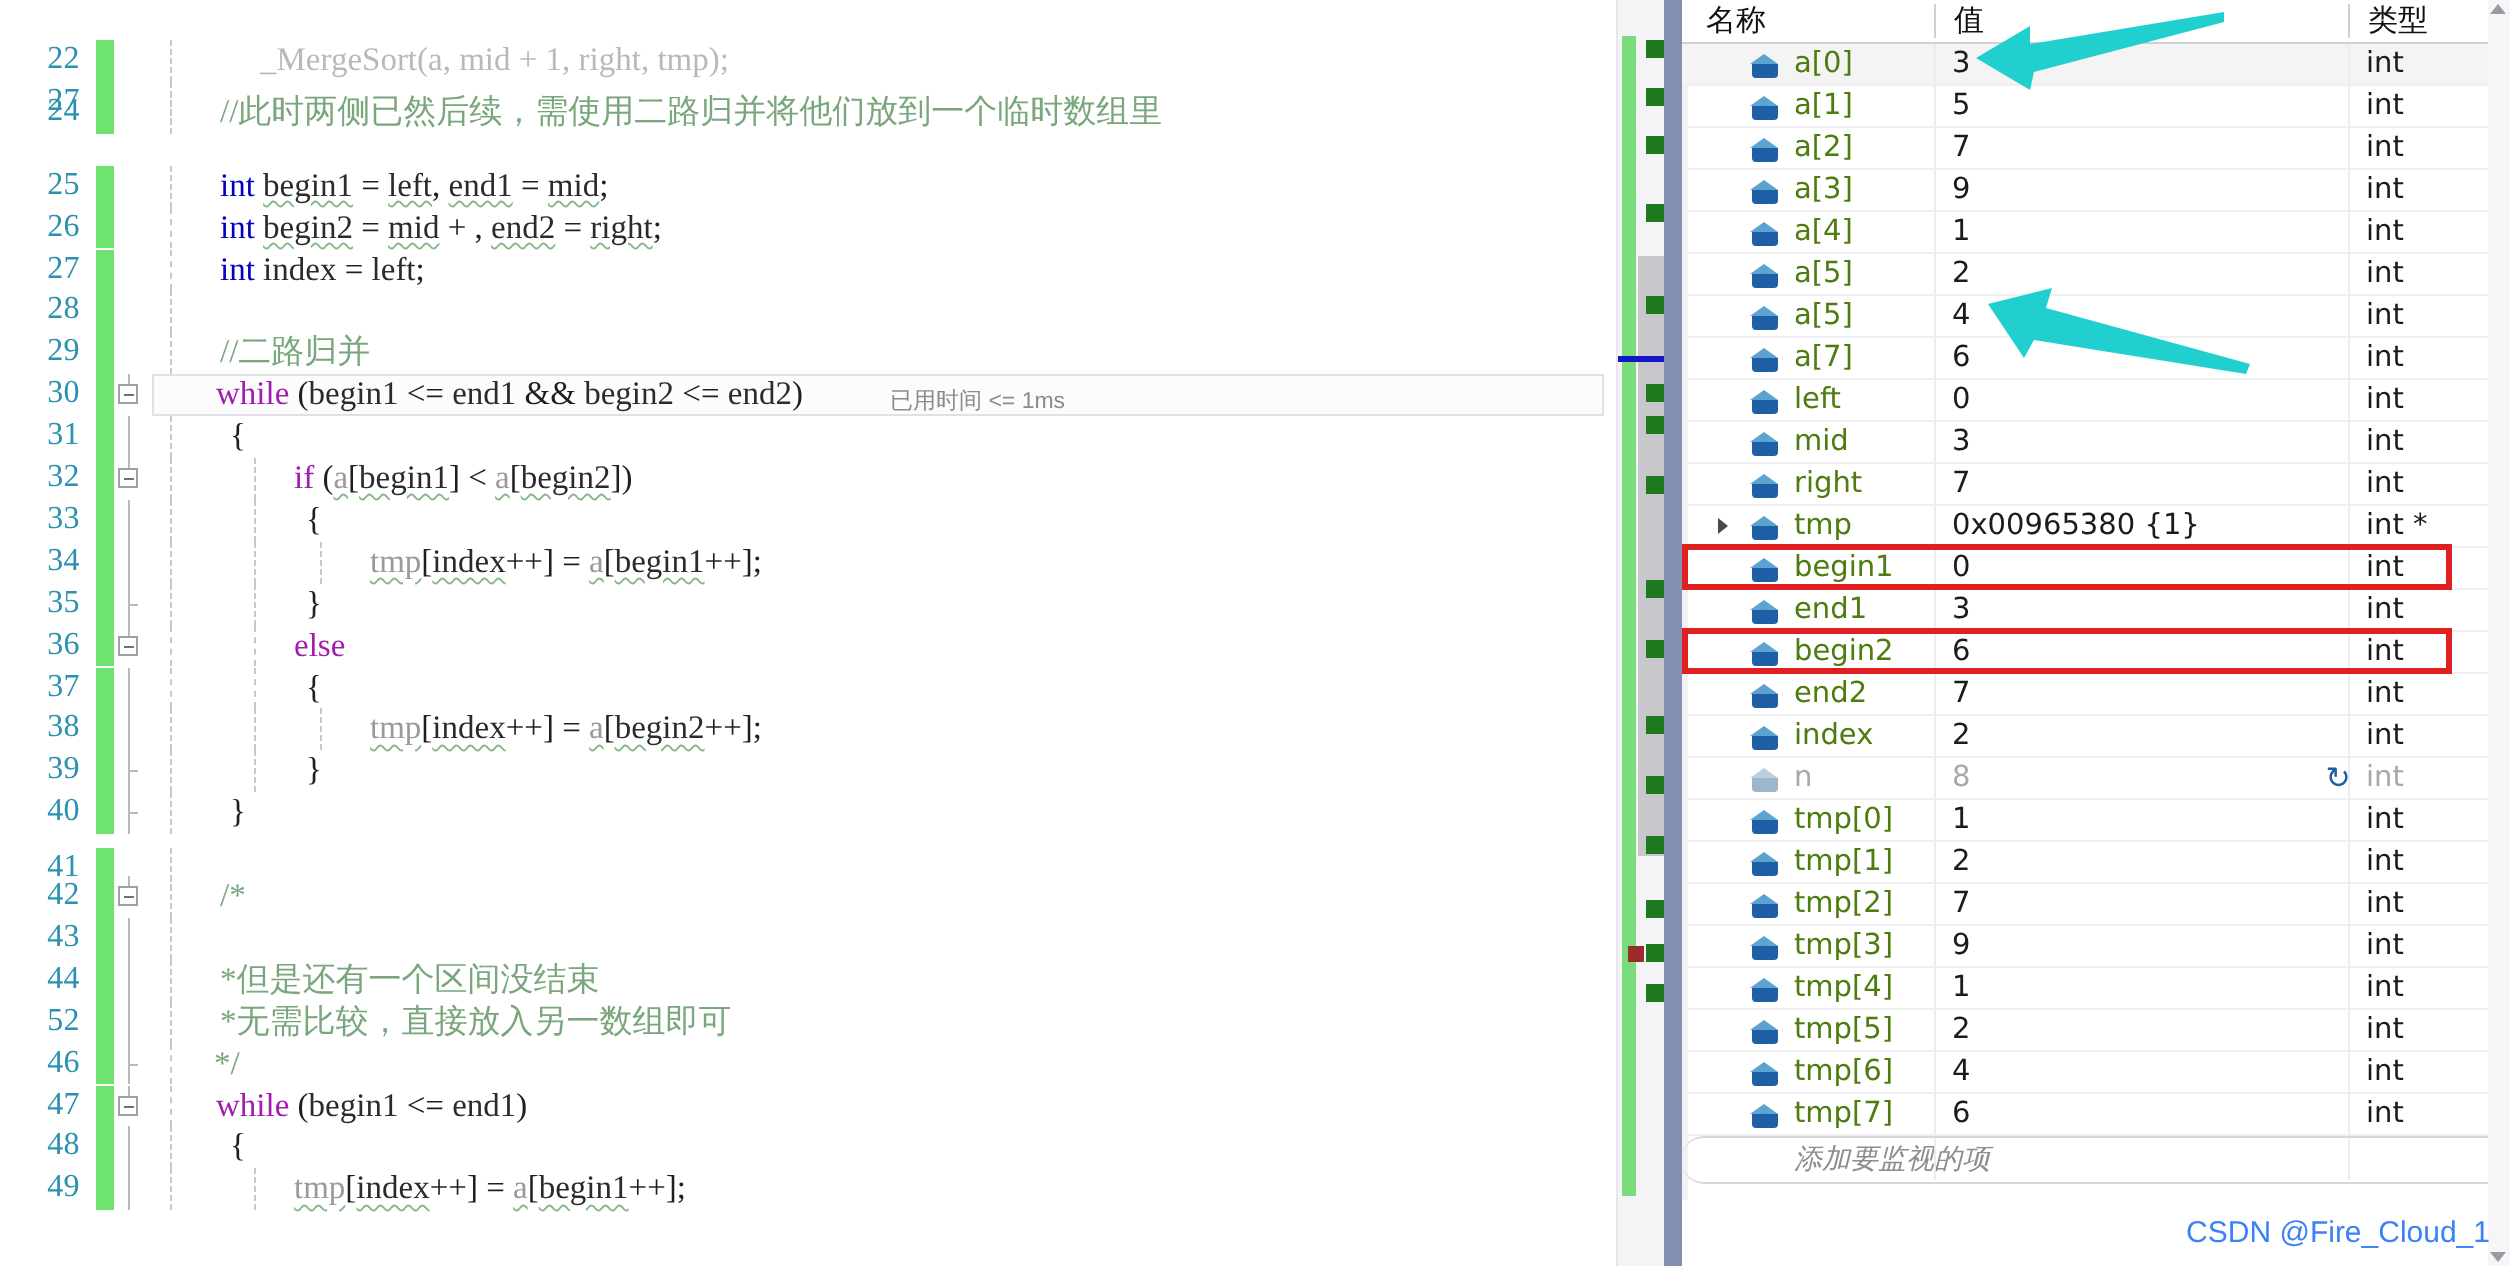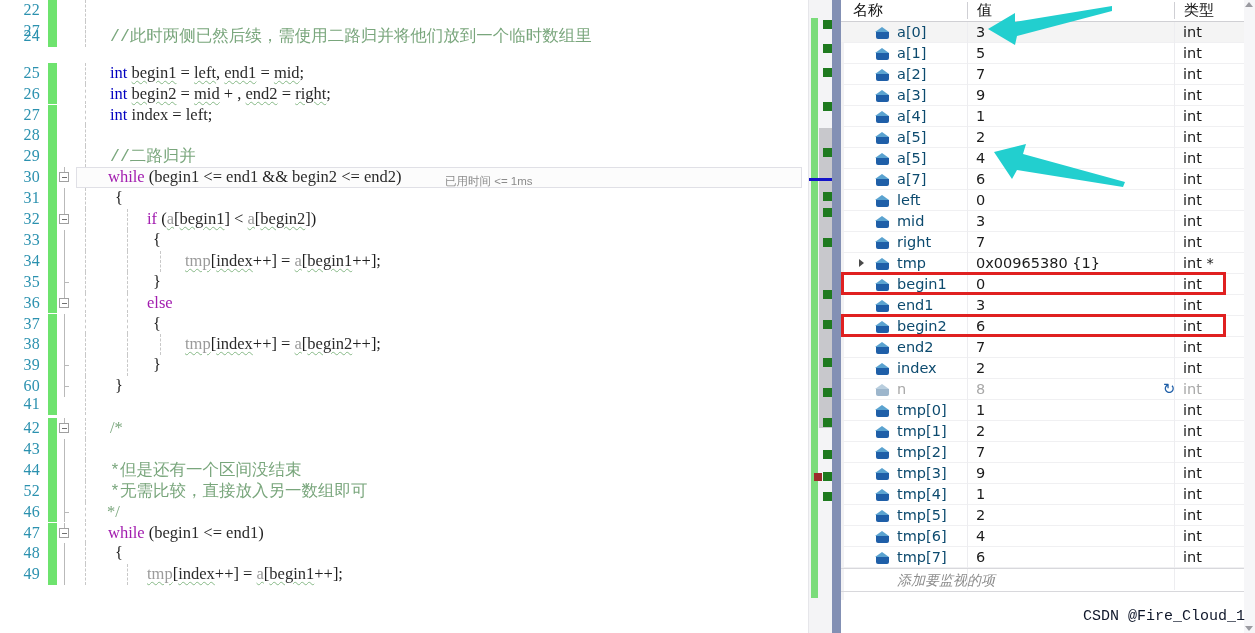--- a/index.html
+++ b/index.html
@@ -13,20 +13,21 @@
 
   
   #editor{
     position:absolute;left:0;top:0;width:808px;height:633px;
     background:#ffffff;overflow:hidden;
   }
   .code-rows{position:absolute;left:0;top:0;width:808px;}
   .crow{
     position:relative;height:20.9px;line-height:20.9px;
     white-space:pre;
+    margin-top:20px;
   }
   .ln{
     position:absolute;left:0;width:40px;text-align:right;
     color:#2b91af;font-family:"Liberation Serif",serif;font-size:16px;
     letter-spacing:.2px;
   }
   .chg{
     position:absolute;left:48px;width:9px;height:20.9px;
     background:#6ee36e;
   }
@@ -74,21 +75,21 @@
   }
   .hl-line{
     position:absolute;left:76px;right:6px;top:0;height:20.9px;
     background:#fcfcfc;border:1px solid #e0e0e6;box-sizing:border-box;
   }
   .perftip{
     position:absolute;left:445px;top:4px;
     font-family:"Liberation Sans",sans-serif;font-size:11.5px;color:#8b8b8b;
     white-space:nowrap;
   }
-  .cn{font-family:Liberation Mono, monospace;text-align:center;}
+  .cn{font-family:Liberation Serif, serif;text-align:center;}
 
   
   #markercol{
     position:absolute;left:808px;top:0;width:24px;height:633px;
     background:#f4f4f6;border-left:1px solid #e6e6ea;box-sizing:border-box;
   }
   #mk-green{
     position:absolute;left:2px;top:18px;width:7px;height:580px;background:#7bdc7b;
   }
   #mk-thumb{
@@ -146,21 +147,21 @@
     border-left:7.5px solid transparent;border-right:7.5px solid transparent;
     border-bottom:5px solid #5ba3d0;
   }
   .w-icon .body{
     position:absolute;left:1px;top:4.5px;width:13px;height:7px;
     background:#1f5fa8;border-radius:0 0 2px 2px;
   }
   .w-icon.muted .top{border-bottom-color:#b9cede;}
   .w-icon.muted .body{background:#9db6cc;}
   .w-name{
-    position:absolute;left:56px;top:0;font-size:14.5px;color:#0c4a6e;
+    position:absolute;left:56px;top:0;font-size:14.5px;color:#4d7c0f;
     white-space:nowrap;
   }
   .w-val{
     position:absolute;left:135px;top:0;font-size:14.5px;color:#1b1b1b;
     white-space:nowrap;
   }
   .w-type{
     position:absolute;left:342px;top:0;font-size:14.5px;color:#1b1b1b;
     white-space:nowrap;
   }
@@ -170,21 +171,21 @@
     color:#1f5fa8;font-size:15px;line-height:16px;text-align:center;
     font-family:"DejaVu Sans",sans-serif;
   }
   .wcol-sep{
     position:absolute;top:0;width:1px;height:21px;background:#ededf0;
   }
   .s1{left:126px;}
   .s2{left:333px;}
   #watch-add{
     position:relative;height:22px;line-height:22px;
-    border-bottom:1px solid #d8d8dc;border-top:1px solid #d8d8dc;
+    border-bottom:1px solid #d8d8dc;border-top:1px solid #d8d8dc;border-radius:11px;
   }
   #watch-add .ph{
     position:absolute;left:56px;top:0;font-size:14px;color:#8d8d8d;
     font-style:italic;white-space:nowrap;
   }
   #watch-scroll{
     position:absolute;right:0;top:0;width:11px;height:633px;background:#f6f6f8;
   }
   #watch-scroll .up{
     position:absolute;left:1px;top:2px;width:0;height:0;
@@ -201,51 +202,51 @@
   }
 
   
   .redbox{
     position:absolute;border:3px solid #e02020;box-sizing:border-box;
     pointer-events:none;
   }
   .arrow{position:absolute;pointer-events:none;}
   #watermark{
     position:absolute;right:10px;bottom:8px;
-    font-size:15px;color:#0f172a;font-family:Liberation Mono, monospace;
+    font-size:15px;color:#3b82f6;font-family:Liberation Sans, sans-serif;
     white-space:nowrap;
   }
 </style>
 </head>
 <body>
 
 <div id="app">
 
   <div id="editor">
     <div class="code-rows" id="code-rows">
-        <div class="crow" style="top: 0px; position: absolute; left: 0px; width: 808px;"><div class="ln">22</div><div class="chg"></div><div class="fold"></div><div class="guide g0"></div></div>
+        <div class="crow" style="top: 0px; position: absolute; left: 0px; width: 808px;"><div class="ln">22</div><div class="chg"></div><div class="fold"></div><div class="guide g0"></div><div class="code" style="left:130px"><span class="dim">_MergeSort(a, mid + 1, right, tmp);</span></div></div>
         <div class="crow" style="top: 20.9px; position: absolute; left: 0px; width: 808px;"><div class="ln">27</div><div class="chg"></div><div class="fold"></div><div class="guide g0"></div><div class="code" style="left:85px"></div></div>
         <div class="crow" style="top: 26px; position: absolute; left: 0px; width: 808px;"><div class="ln">24</div><div class="chg"></div><div class="fold"></div><div class="guide g0"></div><div class="code" style="left:110px"><span class="cmt cn">//此时两侧已然后续，需使用二路归并将他们放到一个临时数组里</span></div></div>
         <div class="crow" style="top: 62.7px; position: absolute; left: 0px; width: 808px;"><div class="ln">25</div><div class="chg"></div><div class="fold"></div><div class="guide g0"></div><div class="code" style="left:110px"><span class="sq-wrap"><span class="kw2">int</span>&nbsp;<span class="id sq">begin1</span>&nbsp;=&nbsp;<span class="id sq">left</span>,&nbsp;<span class="id sq">end1</span>&nbsp;=&nbsp;<span class="id sq">mid</span>;</span></div></div>
         <div class="crow" style="top: 83.6px; position: absolute; left: 0px; width: 808px;"><div class="ln">26</div><div class="chg"></div><div class="fold"></div><div class="guide g0"></div><div class="code" style="left:110px"><span class="sq-wrap"><span class="kw2">int</span>&nbsp;<span class="id sq">begin2</span>&nbsp;=&nbsp;<span class="id sq">mid</span>&nbsp;+&nbsp;,&nbsp;<span class="id sq">end2</span>&nbsp;=&nbsp;<span class="id sq">right</span>;</span></div></div>
         <div class="crow" style="top: 104.5px; position: absolute; left: 0px; width: 808px;"><div class="ln">27</div><div class="chg"></div><div class="fold"></div><div class="guide g0"></div><div class="code" style="left:110px"><span class="kw2">int</span>&nbsp;<span class="id">index</span>&nbsp;=&nbsp;<span class="id">left</span>;</div></div>
         <div class="crow" style="top: 125.4px; position: absolute; left: 0px; width: 808px;"><div class="ln">28</div><div class="chg"></div><div class="fold"></div><div class="guide g0"></div><div class="code" style="left:85px"></div></div>
         <div class="crow" style="top: 146.3px; position: absolute; left: 0px; width: 808px;"><div class="ln">29</div><div class="chg"></div><div class="fold"></div><div class="guide g0"></div><div class="code" style="left:110px"><span class="cmt cn">//二路归并</span></div></div>
         <div class="crow" style="top: 167.2px; position: absolute; left: 0px; width: 808px;"><div class="ln">30</div><div class="chg"></div><div class="fold"><div class="vline half-t"></div><div class="box"></div></div><div class="guide g0"></div><div class="hl-line"></div><div class="code" style="left:108px"><span class="kw">while</span>&nbsp;(<span class="id">begin1</span>&nbsp;&lt;=&nbsp;<span class="id">end1</span>&nbsp;&amp;&amp;&nbsp;<span class="id">begin2</span>&nbsp;&lt;=&nbsp;<span class="id">end2</span>)</div><div class="perftip">已用时间 &lt;= 1ms</div></div>
         <div class="crow" style="top: 188.1px; position: absolute; left: 0px; width: 808px;"><div class="ln">31</div><div class="chg"></div><div class="fold"><div class="vline"></div></div><div class="guide g0"></div><div class="code" style="left:115px">{</div></div>
         <div class="crow" style="top: 209px; position: absolute; left: 0px; width: 808px;"><div class="ln">32</div><div class="chg"></div><div class="fold"><div class="vline half-t"></div><div class="box"></div></div><div class="guide g0"></div><div class="guide g1"></div><div class="code" style="left:147px"><span class="sq-wrap"><span class="kw">if</span>&nbsp;(<span class="gry sq">a</span>[<span class="id sq">begin1</span>]&nbsp;&lt;&nbsp;<span class="gry sq">a</span>[<span class="id sq">begin2</span>])</span></div></div>
         <div class="crow" style="top: 229.9px; position: absolute; left: 0px; width: 808px;"><div class="ln">33</div><div class="chg"></div><div class="fold"><div class="vline"></div></div><div class="guide g0"></div><div class="guide g1"></div><div class="code" style="left:153px">{</div></div>
         <div class="crow" style="top: 250.8px; position: absolute; left: 0px; width: 808px;"><div class="ln">34</div><div class="chg"></div><div class="fold"><div class="vline"></div></div><div class="guide g0"></div><div class="guide g1"></div><div class="guide g2"></div><div class="code" style="left:185px"><span class="sq-wrap"><span class="gry sq">tmp</span>[<span class="id sq">index</span>++]&nbsp;=&nbsp;<span class="gry sq">a</span>[<span class="id sq">begin1</span>++];</span></div></div>
         <div class="crow" style="top: 271.7px; position: absolute; left: 0px; width: 808px;"><div class="ln">35</div><div class="chg"></div><div class="fold"><div class="vline"></div><div class="tick"></div></div><div class="guide g0"></div><div class="guide g1"></div><div class="code" style="left:153px">}</div></div>
         <div class="crow" style="top: 292.6px; position: absolute; left: 0px; width: 808px;"><div class="ln">36</div><div class="chg"></div><div class="fold"><div class="vline half-t"></div><div class="box"></div></div><div class="guide g0"></div><div class="guide g1"></div><div class="code" style="left:147px"><span class="kw">else</span></div></div>
         <div class="crow" style="top: 313.5px; position: absolute; left: 0px; width: 808px;"><div class="ln">37</div><div class="chg"></div><div class="fold"><div class="vline"></div></div><div class="guide g0"></div><div class="guide g1"></div><div class="code" style="left:153px">{</div></div>
         <div class="crow" style="top: 334.4px; position: absolute; left: 0px; width: 808px;"><div class="ln">38</div><div class="chg"></div><div class="fold"><div class="vline"></div></div><div class="guide g0"></div><div class="guide g1"></div><div class="guide g2"></div><div class="code" style="left:185px"><span class="sq-wrap"><span class="gry sq">tmp</span>[<span class="id sq">index</span>++]&nbsp;=&nbsp;<span class="gry sq">a</span>[<span class="id sq">begin2</span>++];</span></div></div>
         <div class="crow" style="top: 355.3px; position: absolute; left: 0px; width: 808px;"><div class="ln">39</div><div class="chg"></div><div class="fold"><div class="vline"></div><div class="tick"></div></div><div class="guide g0"></div><div class="guide g1"></div><div class="code" style="left:153px">}</div></div>
-        <div class="crow" style="top: 376.2px; position: absolute; left: 0px; width: 808px;"><div class="ln">60</div><div class="chg"></div><div class="fold"><div class="vline"></div><div class="tick"></div></div><div class="guide g0"></div><div class="code" style="left:115px">}</div></div>
-        <div class="crow" style="top: 394px; position: absolute; left: 0px; width: 808px;"><div class="ln">41</div><div class="chg"></div><div class="fold"></div><div class="guide g0"></div><div class="code" style="left:85px"></div></div>
+        <div class="crow" style="top: 376.2px; position: absolute; left: 0px; width: 808px;"><div class="ln">40</div><div class="chg"></div><div class="fold"><div class="vline"></div><div class="tick"></div></div><div class="guide g0"></div><div class="code" style="left:115px">}</div></div>
+        <div class="crow" style="top: 404px; position: absolute; left: 0px; width: 808px;"><div class="ln">41</div><div class="chg"></div><div class="fold"></div><div class="guide g0"></div><div class="code" style="left:85px"></div></div>
         <div class="crow" style="top: 418px; position: absolute; left: 0px; width: 808px;"><div class="ln">42</div><div class="chg"></div><div class="fold"><div class="vline half-t"></div><div class="box"></div></div><div class="guide g0"></div><div class="code" style="left:110px"><span class="cmt">/*</span></div></div>
         <div class="crow" style="top: 438.9px; position: absolute; left: 0px; width: 808px;"><div class="ln">43</div><div class="chg"></div><div class="fold"><div class="vline"></div></div><div class="guide g0"></div></div>
         <div class="crow" style="top: 459.8px; position: absolute; left: 0px; width: 808px;"><div class="ln">44</div><div class="chg"></div><div class="fold"><div class="vline"></div></div><div class="guide g0"></div><div class="code" style="left:110px"><span class="cmt cn">*但是还有一个区间没结束</span></div></div>
         <div class="crow" style="top: 480.7px; position: absolute; left: 0px; width: 808px;"><div class="ln">52</div><div class="chg"></div><div class="fold"><div class="vline"></div></div><div class="guide g0"></div><div class="code" style="left:110px"><span class="cmt cn">*无需比较，直接放入另一数组即可</span></div></div>
         <div class="crow" style="top: 501.6px; position: absolute; left: 0px; width: 808px;"><div class="ln">46</div><div class="chg"></div><div class="fold"><div class="vline"></div><div class="tick"></div></div><div class="guide g0"></div><div class="code" style="left:107px"><span class="cmt">*/</span></div></div>
         <div class="crow" style="top: 522.5px; position: absolute; left: 0px; width: 808px;"><div class="ln">47</div><div class="chg"></div><div class="fold"><div class="vline half-t"></div><div class="box"></div></div><div class="guide g0"></div><div class="code" style="left:108px"><span class="kw">while</span>&nbsp;(<span class="id">begin1</span>&nbsp;&lt;=&nbsp;<span class="id">end1</span>)</div></div>
         <div class="crow" style="top: 543.4px; position: absolute; left: 0px; width: 808px;"><div class="ln">48</div><div class="chg"></div><div class="fold"><div class="vline"></div></div><div class="guide g0"></div><div class="code" style="left:115px">{</div></div>
         <div class="crow" style="top: 564.3px; position: absolute; left: 0px; width: 808px;"><div class="ln">49</div><div class="chg"></div><div class="fold"><div class="vline"></div></div><div class="guide g0"></div><div class="guide g1"></div><div class="code" style="left:147px"><span class="sq-wrap"><span class="gry sq">tmp</span>[<span class="id sq">index</span>++]&nbsp;=&nbsp;<span class="gry sq">a</span>[<span class="id sq">begin1</span>++];</span></div></div>
       </div>
   </div>

